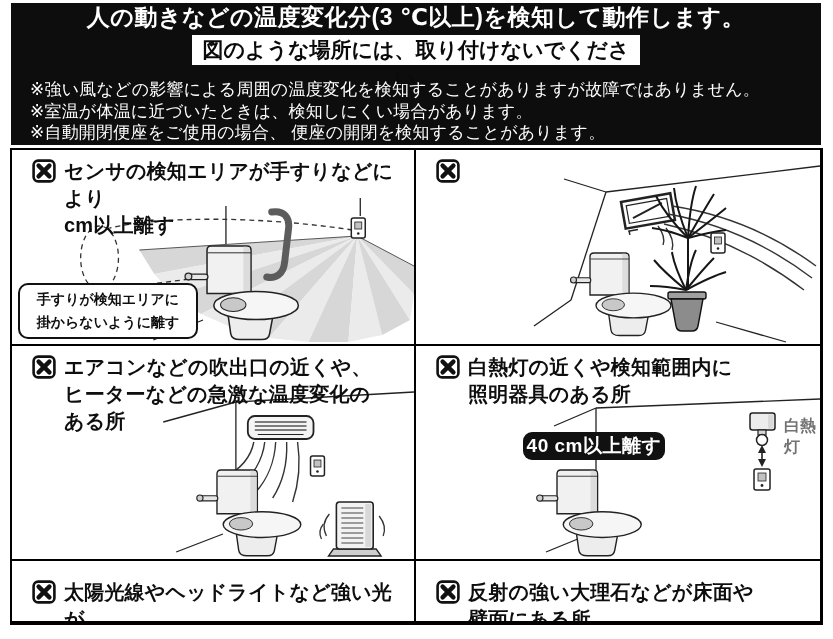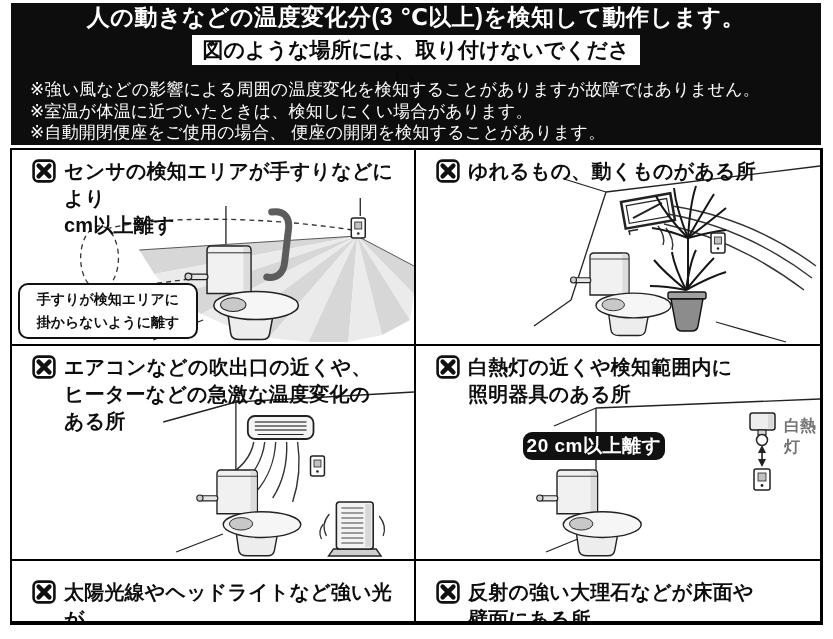--- a/index.html
+++ b/index.html
@@ -166,23 +166,20 @@
           <rect x="0" y="0" width="14" height="20" rx="2" fill="#fff" stroke="#222" stroke-width="1.5"></rect>
           <rect x="3.5" y="4" width="7" height="7" fill="#c2c2c2" stroke="#222" stroke-width="0.8"></rect>
           <circle cx="7" cy="15.5" r="1.3" fill="#222"></circle>
         </g>
       </svg>
       <div class="head">
         <svg class="xicon" viewBox="0 0 24 24">
           <rect x="1.6" y="1.6" width="20.8" height="20.8" rx="4.5" fill="#fff" stroke="#111" stroke-width="2.6"></rect>
           <path d="M6.6,6.6 L17.4,17.4 M17.4,6.6 L6.6,17.4" stroke="#111" stroke-width="4.4" stroke-linecap="round"></path>
         </svg>
-        <div class="htxt">
-          <div>ゆれるもの、動くものがある所</div>
-        </div>
       </div>
     </div>
 
     <div class="cell br bb">
       <svg class="illus" viewBox="0 0 404 213" preserveAspectRatio="none">
         <g stroke="#222" stroke-width="1.3" fill="none">
           <path d="M225,56 V124"></path>
           <path d="M225,56 L404,46"></path>
           <path d="M225,56 L152,76"></path>
           <path d="M165,206 L212,188"></path>
@@ -277,21 +274,21 @@
       <div class="head">
         <svg class="xicon" viewBox="0 0 24 24">
           <rect x="1.6" y="1.6" width="20.8" height="20.8" rx="4.5" fill="#fff" stroke="#111" stroke-width="2.6"></rect>
           <path d="M6.6,6.6 L17.4,17.4 M17.4,6.6 L6.6,17.4" stroke="#111" stroke-width="4.4" stroke-linecap="round"></path>
         </svg>
         <div class="htxt">
           <div>白熱灯の近くや検知範囲内に</div>
           <div>照明器具のある所</div>
         </div>
       </div>
-      <div class="badge">20 cm以上離す</div>
+      <div class="badge">40 cm以上離す</div>
       <div class="lamp-label">白熱灯</div>
     </div>
 
     <div class="cell br">
       <div class="head short">
         <svg class="xicon" viewBox="0 0 24 24">
           <rect x="1.6" y="1.6" width="20.8" height="20.8" rx="4.5" fill="#fff" stroke="#111" stroke-width="2.6"></rect>
           <path d="M6.6,6.6 L17.4,17.4 M17.4,6.6 L6.6,17.4" stroke="#111" stroke-width="4.4" stroke-linecap="round"></path>
         </svg>
         <div class="htxt">

